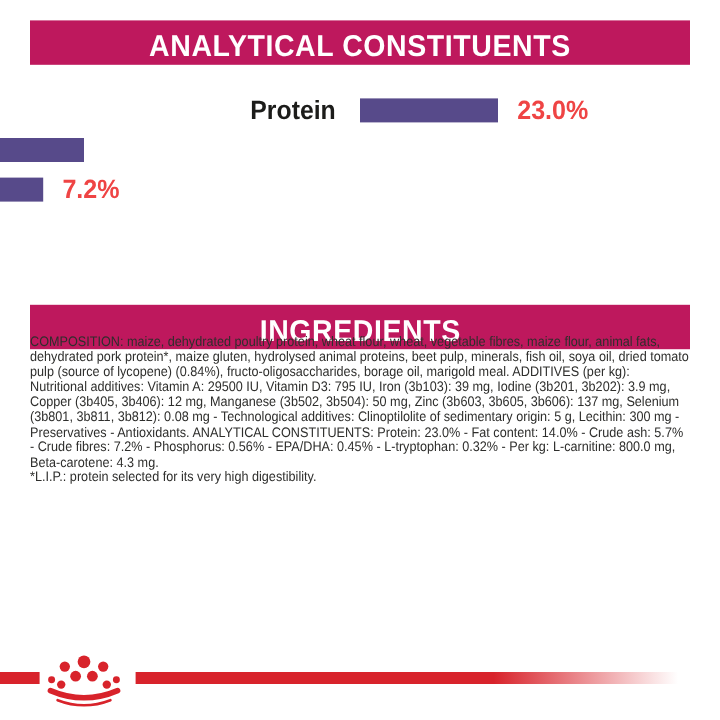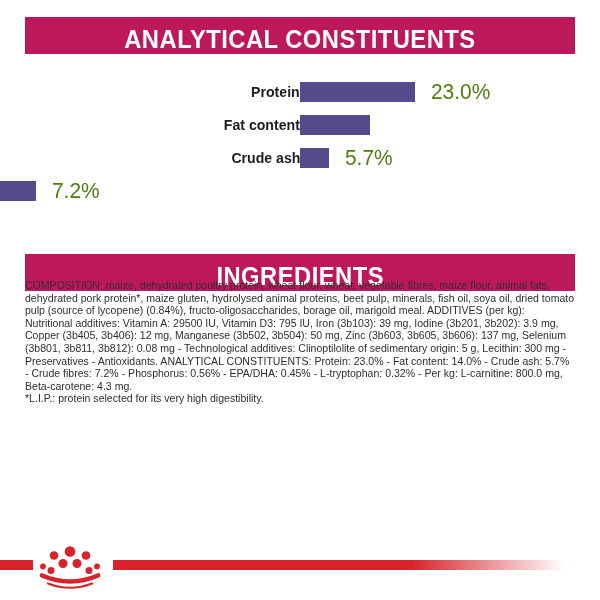--- a/index.html
+++ b/index.html
@@ -15,27 +15,27 @@
   .banner.analytical{top:17px;}
   .banner.ingredients{top:225px;margin-top:29px;}
   .banner .banner-title{
     color:#ffffff;font-size:25px;font-weight:bold;letter-spacing:.5px;
     transform:scaleX(.95);transform-origin:center;white-space:nowrap;
   }
   
   .chart{position:absolute;left:0;top:75px;width:600px;}
   .chart-row{display:flex;align-items:center;height:33px;}
   .bar-label{
-    width:300px;box-sizing:border-box;padding-right:0;text-align:right;
-    font-size:15px;font-weight:bold;color:#1c1c1a;
+    width:300px;box-sizing:border-box;padding-right:20px;text-align:right;
+    font-size:22px;font-weight:bold;color:#1c1c1a;
   }
   .bar-label span{display:inline-block;transform:scaleX(.94);transform-origin:right;white-space:nowrap;}
   .bar{height:20px;background:#574a8a;flex:0 0 auto;}
   .bar-value{
-    margin-left:16px;font-size:22px;font-weight:normal;color:#4d7c0f;
+    margin-left:16px;font-size:22px;font-weight:bold;color:#ef4444;
   }
   .bar-value span{display:inline-block;transform:scaleX(.95);transform-origin:left;white-space:nowrap;}
   
   .composition{
     position:absolute;left:25px;top:279px;width:600px;
     transform:scaleX(.9167);transform-origin:left top;
     font-size:11.5px;line-height:12.6px;color:#2e2e2c;letter-spacing:0;
   }
   .composition p{margin:0;}
   
@@ -57,27 +57,21 @@
     <div class="banner-title">ANALYTICAL CONSTITUENTS</div>
   </div>
 
   <div class="chart">
       <div class="chart-row">
         <div class="bar-label"><span>Protein</span></div>
         <div class="bar" style="width: 115px; background: rgb(87, 74, 138);"></div>
         <div class="bar-value"><span>23.0%</span></div>
       </div>
       <div class="chart-row">
-        <div class="bar-label"><span>Fat content</span></div>
         <div class="bar" style="width: 70px; background: rgb(87, 74, 138);"></div>
-      </div>
-      <div class="chart-row">
-        <div class="bar-label"><span>Crude ash</span></div>
-        <div class="bar" style="width: 28.5px; background: rgb(87, 74, 138);"></div>
-        <div class="bar-value"><span>5.7%</span></div>
       </div>
       <div class="chart-row">
         <div class="bar" style="width: 36px; background: rgb(87, 74, 138);"></div>
         <div class="bar-value"><span>7.2%</span></div>
       </div>
     </div>
 
   <div class="banner ingredients">
     <div class="banner-title">INGREDIENTS</div>
   </div>

